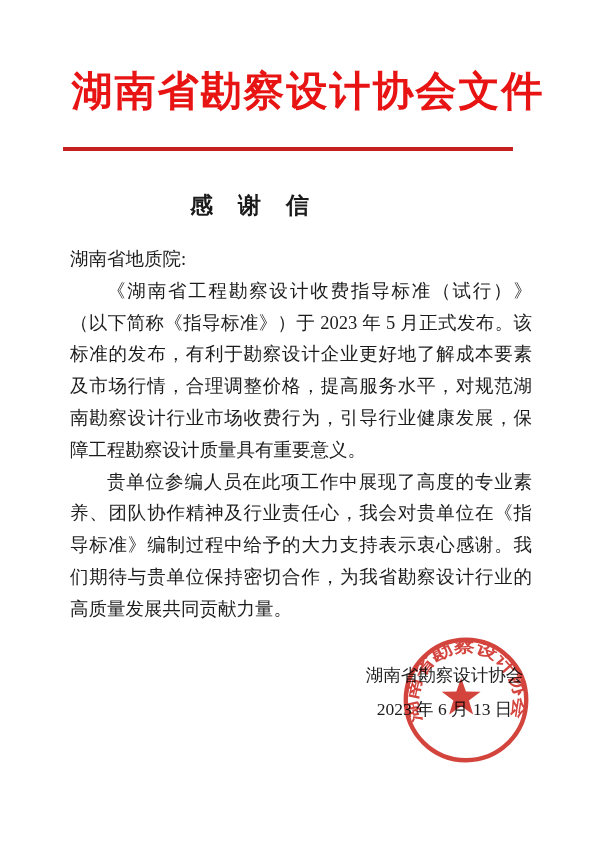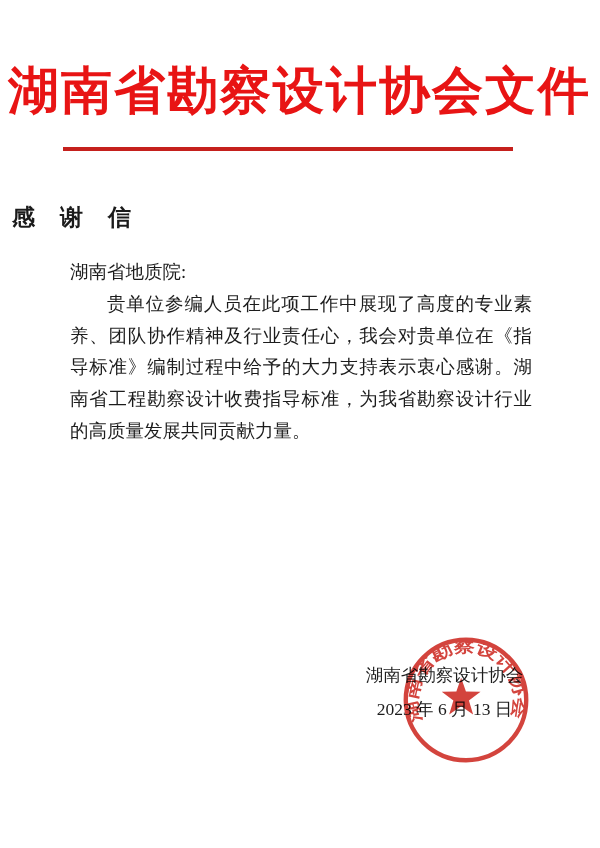--- a/index.html
+++ b/index.html
@@ -11,62 +11,61 @@
     position: relative;
     width: 600px;
     height: 848px;
     background: #ffffff;
     overflow: hidden;
     font-family: "Liberation Serif", serif;
   }
   .doc-title {
     position: absolute;
     top: 66px;
-    left: 8px;
+    left: 20px;
     width: 576px;
     margin: 0;
     text-align: center;
     font-family: "Liberation Sans", sans-serif;
     font-weight: 900;
-    font-size: 51px;
+    font-size: 41px;
     line-height: 50px;
     color: #e81414;
     letter-spacing: 2px;
     white-space: nowrap;
   }
   .divider {
     position: absolute;
     top: 147px;
     left: 63px;
     width: 450px;
     height: 4px;
     background: #c5201d;
   }
   .letter-title {
     position: absolute;
     top: 190px;
     left: 0;
     width: 500px;
-    margin: 12px;
-    text-align: left;
+    margin: 0;
+    text-align: center;
     font-size: 23px;
     font-weight: 700;
     color: #1b1b1b;
     letter-spacing: 1px;
   }
   .letter-body {
     position: absolute;
     top: 244px;
     left: 70px;
     width: 462px;
     font-size: 18.5px;
     line-height: 31.8px;
     color: #1c1c1c;
     text-align: justify;
-    margin-top: 13px;
   }
   .letter-body p {
     margin: 0;
   }
   .letter-body p.indent {
     text-indent: 2em;
   }
   .letter-body p.no-justify {
     text-align: left;
   }
@@ -98,21 +97,22 @@
 <div class="page">
 
   <h1 class="doc-title">湖南省勘察设计协会文件</h1>
 
   <div class="divider"></div>
 
   <h2 class="letter-title">感　谢　信</h2>
 
   <div class="letter-body">
     <p class="no-justify">湖南省地质院:</p>
-    <p class="indent">贵单位参编人员在此项工作中展现了高度的专业素养、团队协作精神及行业责任心，我会对贵单位在《指导标准》编制过程中给予的大力支持表示衷心感谢。湖南省工程勘察设计收费指导标准，为我省勘察设计行业的高质量发展共同贡献力量。</p>
+    <p class="indent">《湖南省工程勘察设计收费指导标准（试行）》（以下简称《指导标准》）于 2023 年 5 月正式发布。该标准的发布，有利于勘察设计企业更好地了解成本要素及市场行情，合理调整价格，提高服务水平，对规范湖南勘察设计行业市场收费行为，引导行业健康发展，保障工程勘察设计质量具有重要意义。</p>
+    <p class="indent">贵单位参编人员在此项工作中展现了高度的专业素养、团队协作精神及行业责任心，我会对贵单位在《指导标准》编制过程中给予的大力支持表示衷心感谢。我们期待与贵单位保持密切合作，为我省勘察设计行业的高质量发展共同贡献力量。</p>
   </div>
 
   <div class="signature">
     <div>湖南省勘察设计协会</div>
     <div>2023 年 6 月 13 日</div>
   </div>
 
   <svg class="seal" viewBox="-70 -70 140 140" xmlns="http://www.w3.org/2000/svg">
     <circle cx="0" cy="0" r="62" fill="none" stroke="#cf2f28" stroke-width="4.5"></circle>
     <polygon fill="#cf2f28" transform="translate(-5,-2)" points="0,-21 4.94,-6.79 19.97,-6.49 7.99,2.6 12.35,16.99 0,8.4 -12.35,16.99 -7.99,2.6 -19.97,-6.49 -4.94,-6.79"></polygon>

